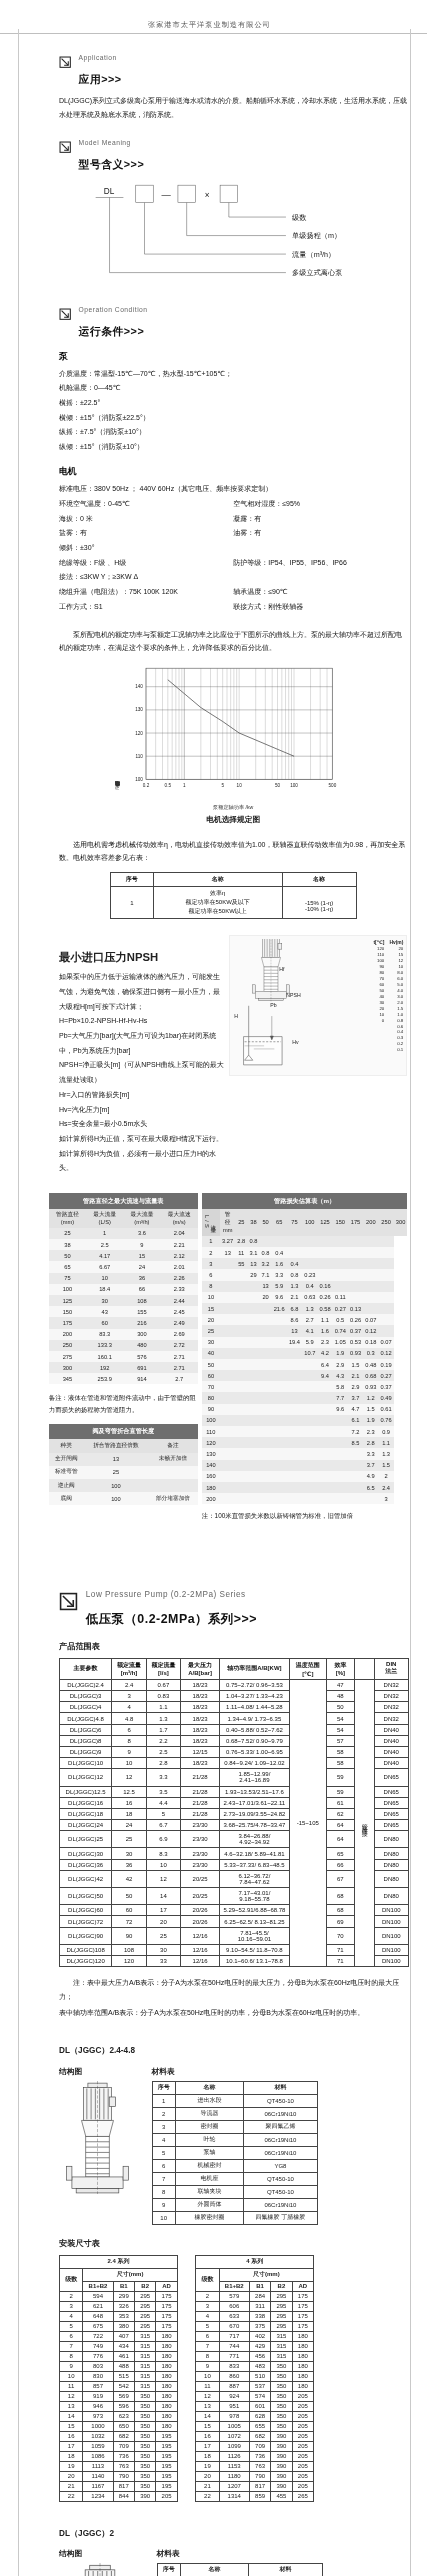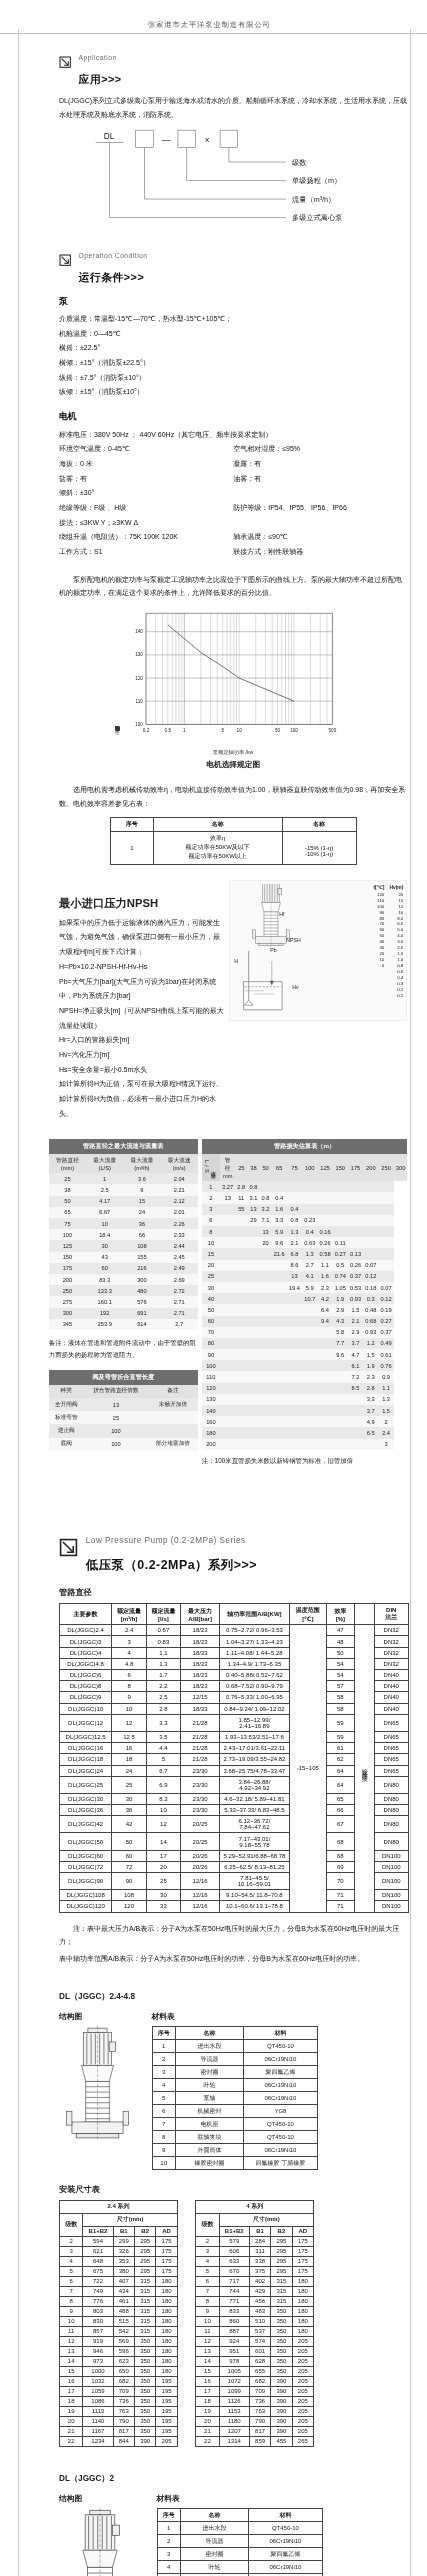--- a/index.html
+++ b/index.html
@@ -126,20 +126,33 @@
           </svg>
       </span>
       <div>
         <div class="en">Application</div>
         <div class="zh">应用&gt;&gt;&gt;</div>
       </div>
     </div>
     <p class="body">DL(JGGC)系列立式多级离心泵用于输送海水或清水的介质。船舶循环水系统，冷却水系统，生活用水系统，压载水处理系统及舱底水系统，消防系统。</p>
 
     
+    <div class="sec">
+      <span class="glyph">
+        <svg width="13.4" height="13.4" viewBox="0 0 26 26">
+            <rect x="2" y="2" width="20" height="20" fill="none" stroke="#222" stroke-width="2"></rect>
+            <line x1="5" y1="5" x2="18" y2="18" stroke="#222" stroke-width="2"></line>
+            <path d="M18 10 L18 18 L10 18" fill="none" stroke="#222" stroke-width="2"></path>
+          </svg>
+      </span>
+      <div>
+        <div class="en">Model Meaning</div>
+        <div class="zh">型号含义&gt;&gt;&gt;</div>
+      </div>
+    </div>
     <svg width="309" height="108" viewBox="0 0 600 210" style="margin-left:20.6px">
       <g stroke="#555" stroke-width="1" fill="none">
         <line x1="30" y1="36" x2="84" y2="36"></line>
         <rect x="108" y="12" width="34" height="34"></rect>
         <rect x="190" y="12" width="34" height="34"></rect>
         <rect x="272" y="12" width="34" height="34"></rect>
         <line x1="57" y1="36" x2="57" y2="182"></line>
           <line x1="57" y1="182" x2="400" y2="182"></line>
         <line x1="125" y1="46" x2="125" y2="146"></line>
           <line x1="125" y1="146" x2="400" y2="146"></line>
@@ -927,21 +940,21 @@
             <path d="M18 10 L18 18 L10 18" fill="none" stroke="#222" stroke-width="2"></path>
           </svg>
       </span>
       <div>
         <div class="en" style="font-size:8.2px">Low Pressure Pump (0.2-2MPa) Series</div>
         <div class="zh" style="font-size:12.4px">低压泵（0.2-2MPa）系列&gt;&gt;&gt;</div>
       </div>
     </div>
 
     
-    <h4 class="tt">管路直径</h4>
+    <h4 class="tt">产品范围表</h4>
     <table class="btab" style="width:350px">
       <thead>
           <tr>
         <th style="width:46px">主要参数</th>
         <th style="width:30px">额定流量
 [m³/h]</th>
         <th style="width:30px">额定流量
 [l/s]</th>
         <th style="width:34px">最大压力
 A/B[bar]</th>

